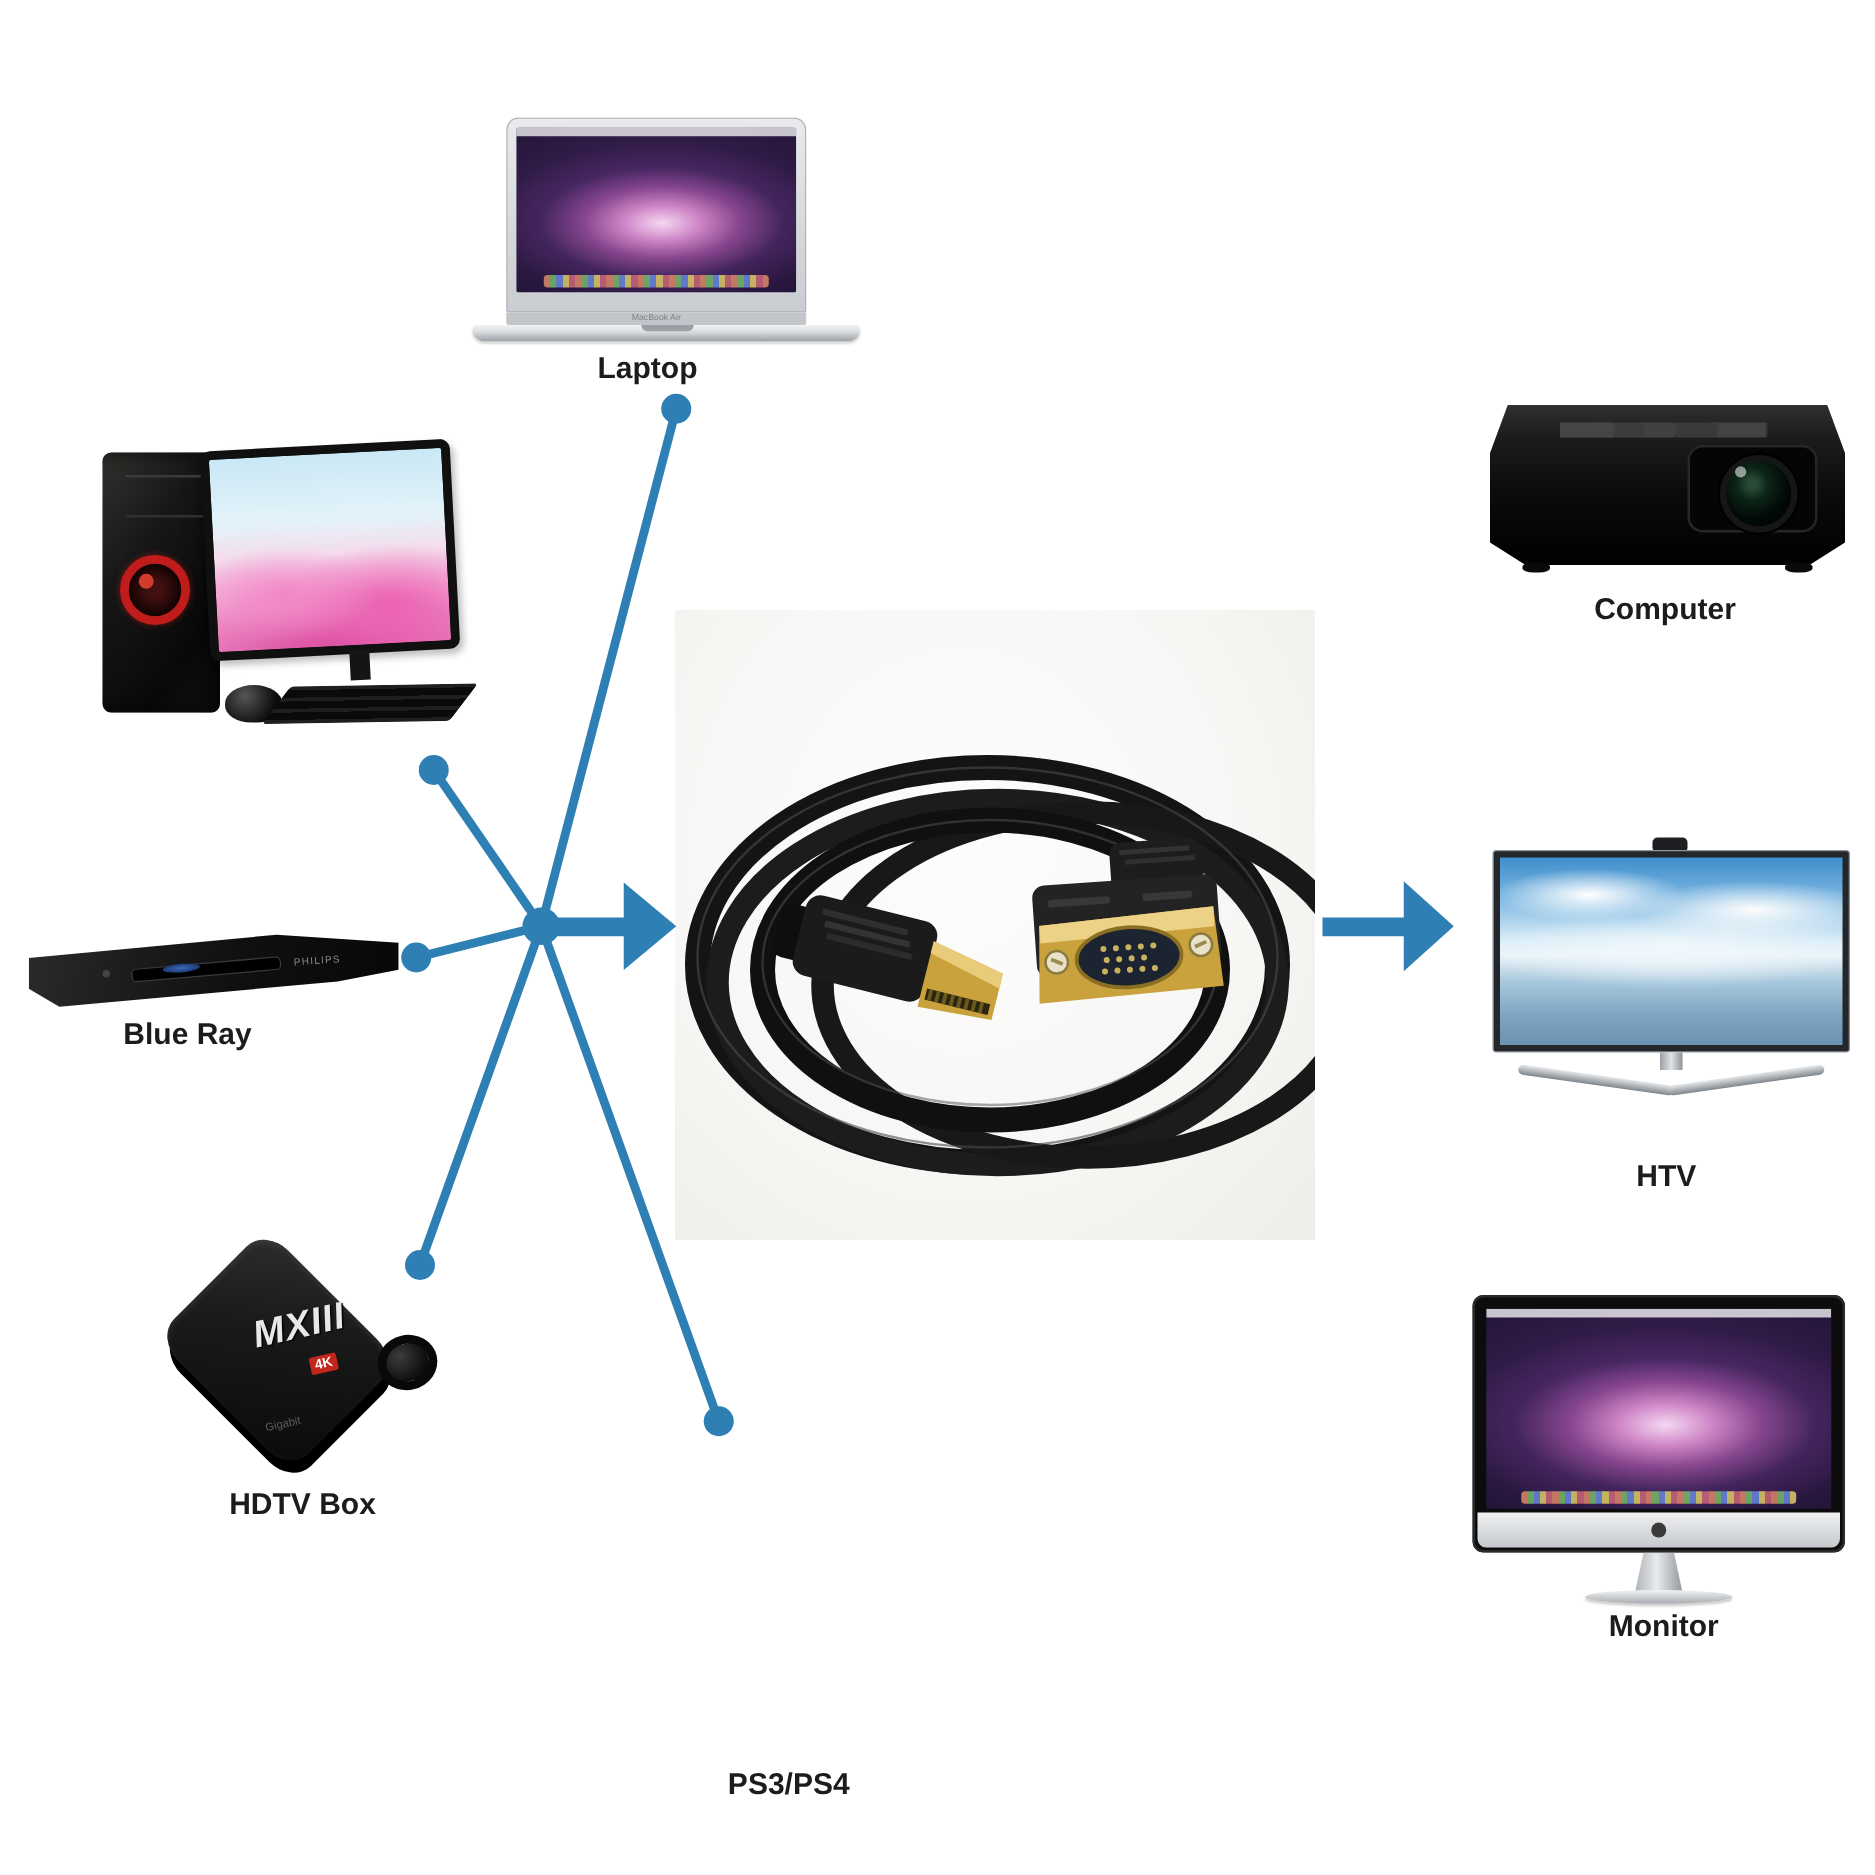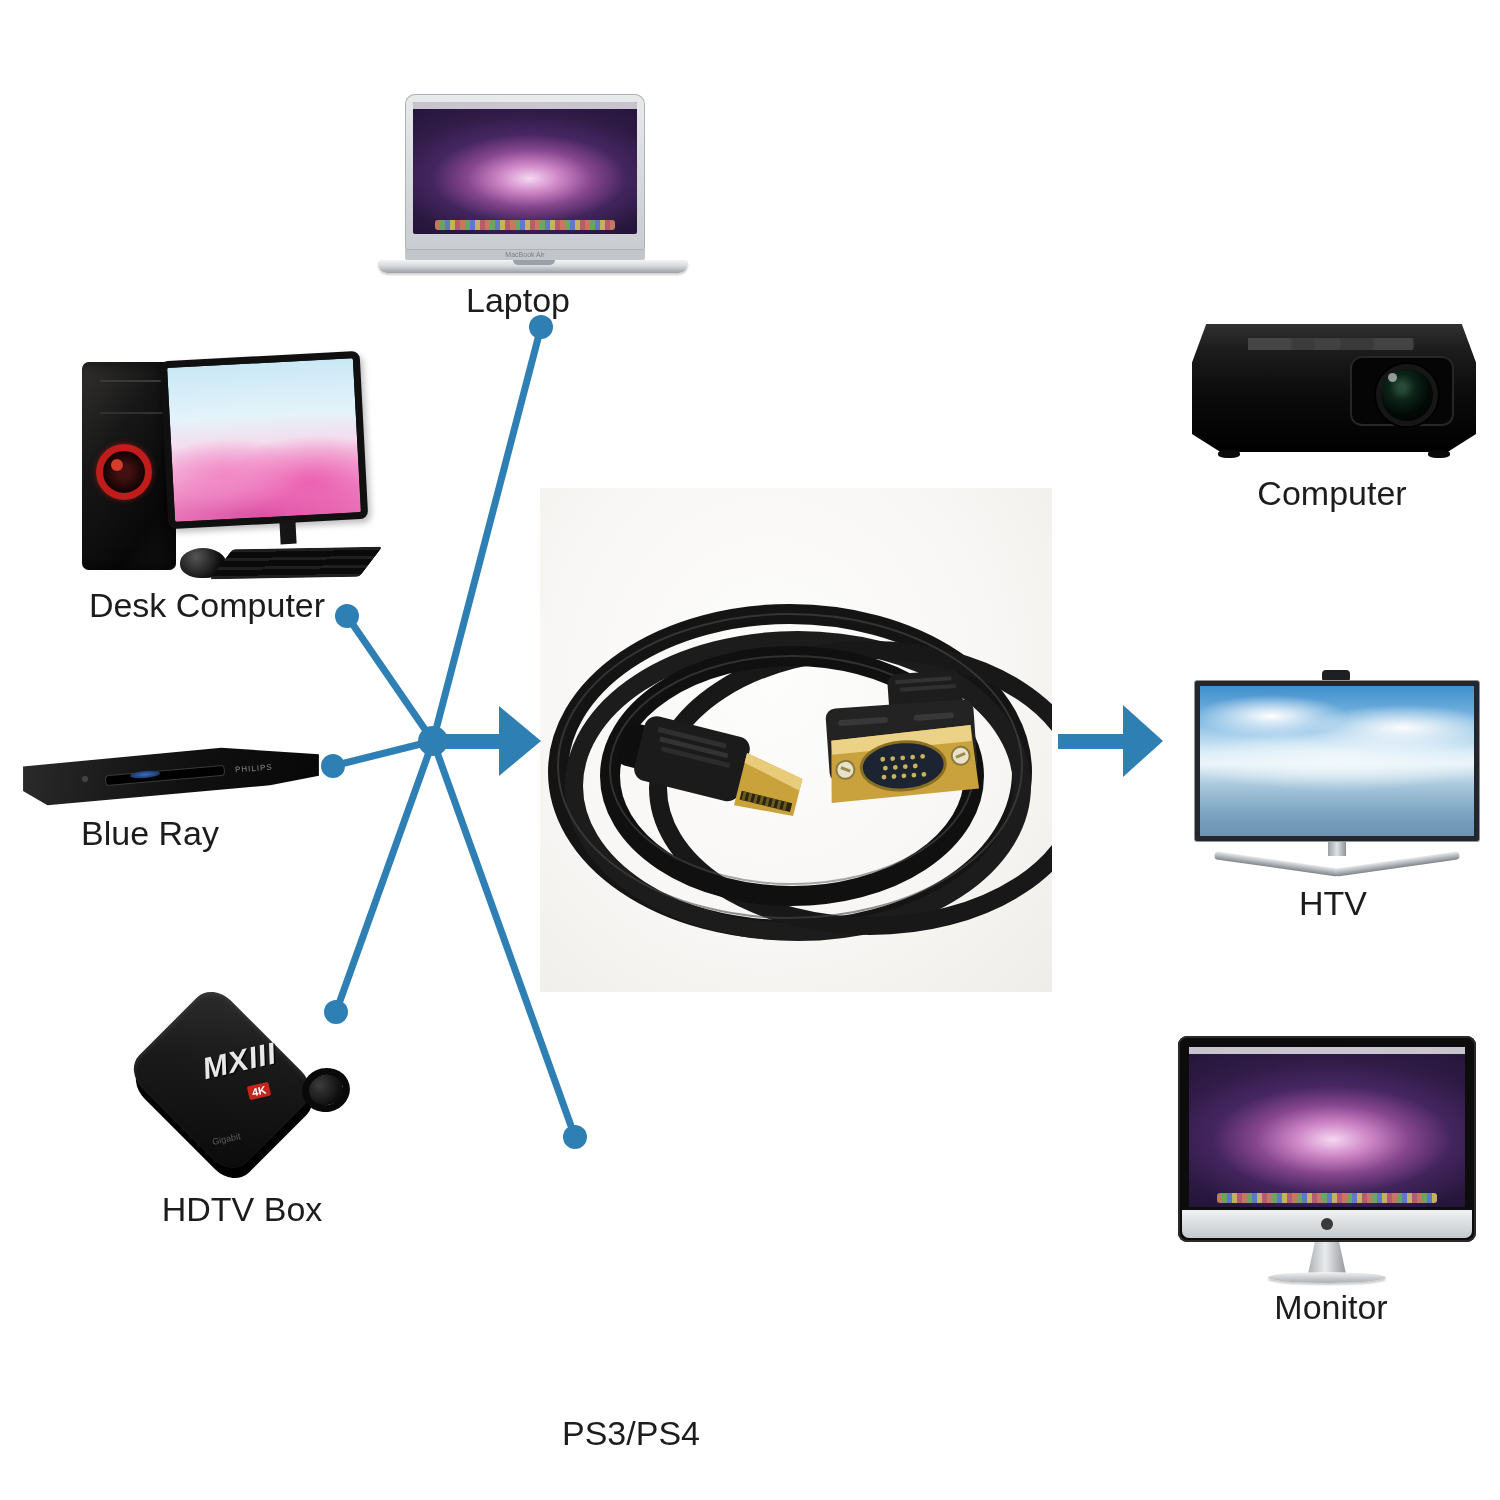--- a/index.html
+++ b/index.html
@@ -1,20 +1,20 @@
 <!DOCTYPE html>
 <html style="--accent: #2E7FB4; --label: #1c1c1c;"><head>
 <meta charset="utf-8">
 <style>
   :root{ --accent:#2E7FB4; --label:#1c1c1c; }
   html,body{margin:0;padding:0;}
   body{width:1500px;height:1500px;background:#ffffff;font-family:"Liberation Sans",sans-serif;}
   .canvas{position:relative;width:1500px;height:1500px;background:#fff;overflow:hidden;}
   .abs{position:absolute;}
-  .node-label{position:absolute;transform:translateX(-50%);font-weight:normal;font-size:34px;color:var(--label);white-space:nowrap;}
+  .node-label{position:absolute;transform:translateX(-50%);font-weight:bold;font-size:24px;color:var(--label);white-space:nowrap;}
   .overlay{position:absolute;left:0;top:0;width:1500px;height:1500px;z-index:6;pointer-events:none;}
   .ln{stroke:var(--accent);stroke-width:7;stroke-linecap:round;}
   .dt{fill:var(--accent);}
   .ar{fill:var(--accent);}
 
   
   .laptop{left:378px;top:88px;width:312px;height:190px;z-index:2;}
   .lap-screen{left:27px;top:6px;width:240px;height:156px;background:linear-gradient(#e8eaec,#c9ccd0);border-radius:10px 10px 2px 2px;box-shadow:0 0 0 1px #aeb2b6 inset;}
   .lap-display{left:8px;top:8px;width:224px;height:132px;border-radius:2px;overflow:hidden;}
   .aurora{background:
@@ -149,21 +149,20 @@
     </div>
     <div class="abs fan"></div>
     <div class="abs fan-core"></div>
     <div class="abs dmon">
       <div class="dmon-screen flowers"></div>
     </div>
     <div class="abs dmon-neck"></div>
     <div class="abs mouse"></div>
     <div class="abs kbd"></div>
   </div>
-  <div class="node-label" style="left:207px;top:586px;">Desk Computer</div>
 
   <div class="abs bluray">
     <div class="abs br-body"></div>
     <div class="abs br-slot"></div>
     <div class="abs br-disc"></div>
     <div class="abs br-dot"></div>
     <div class="abs br-brand">PHILIPS</div>
   </div>
   <div class="node-label" style="left:150px;top:814px;">Blue Ray</div>
 
@@ -259,21 +258,21 @@
 
   <div class="abs htv">
     <div class="abs tv-cam"></div>
     <div class="abs tv-frame">
       <div class="tv-screen sky"></div>
     </div>
     <div class="abs tv-neck"></div>
     <div class="abs tv-leg-l"></div>
     <div class="abs tv-leg-r"></div>
   </div>
-  <div class="node-label" style="left:1333px;top:884px;">HTV</div>
+  <div class="node-label" style="left:1333px;top:928px;">HTV</div>
 
   <div class="abs imac">
     <div class="abs imac-display"></div>
     <div class="abs imac-screen aurora">
       <div class="abs menubar"></div>
       <div class="abs dock"></div>
     </div>
     <div class="abs imac-chin"></div>
     <div class="abs apple-logo"></div>
     <div class="abs imac-neck"></div>

